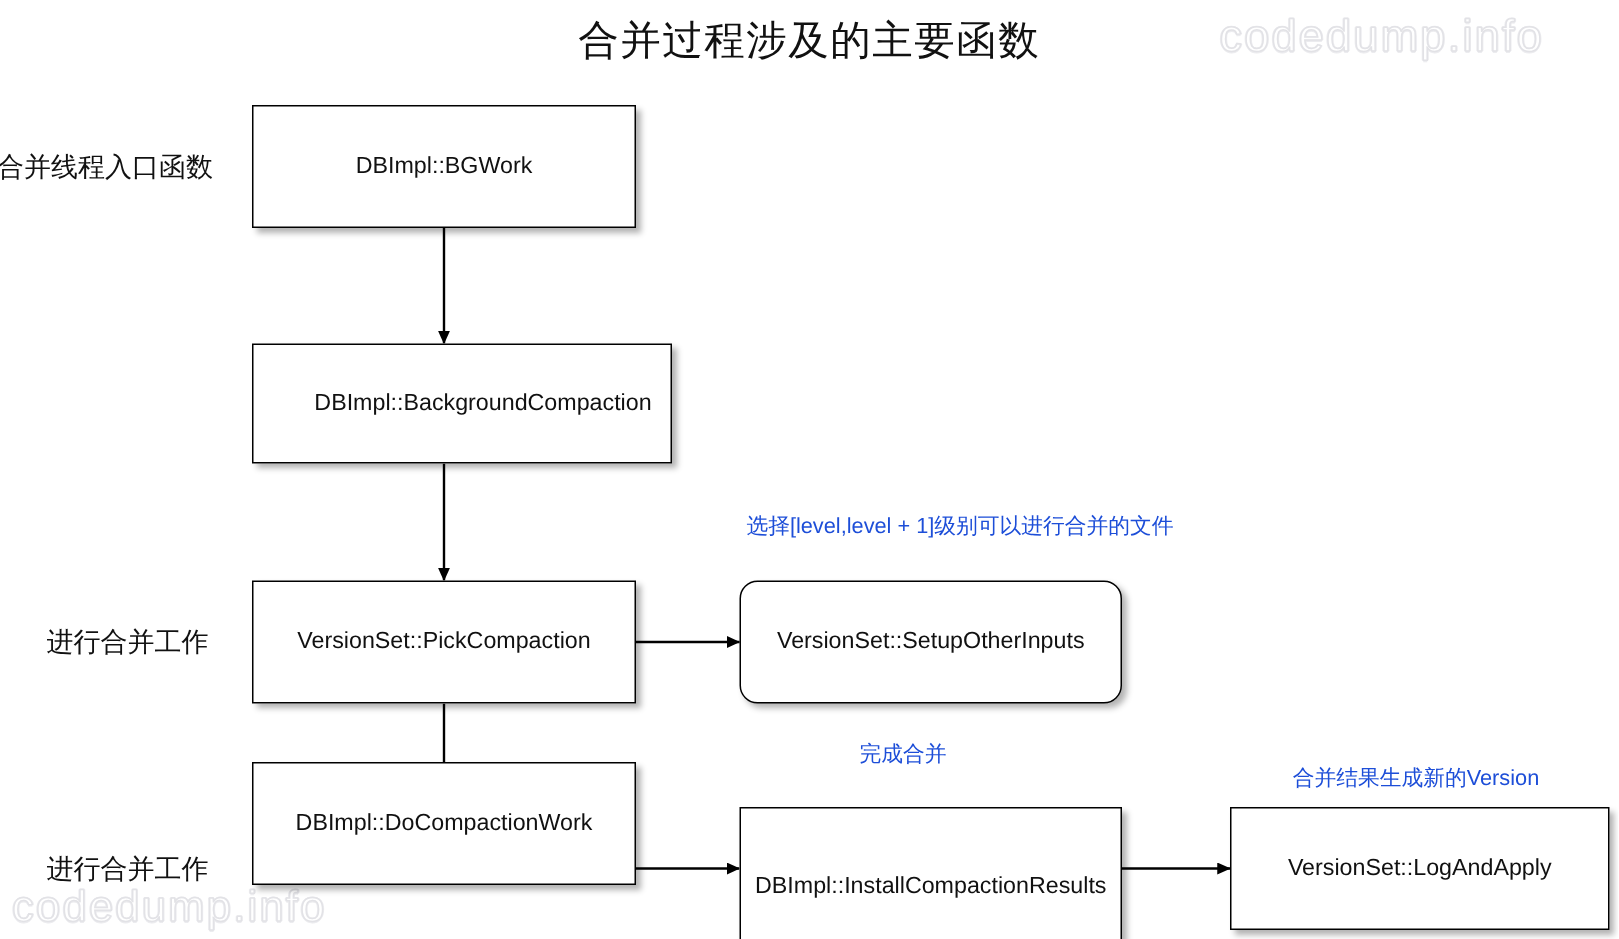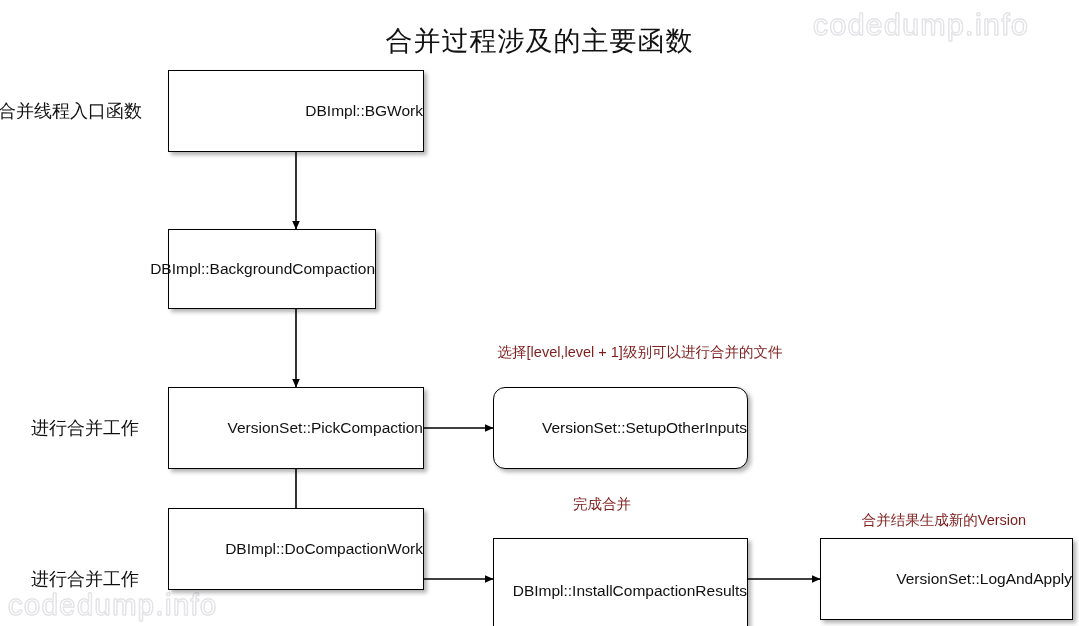--- a/index.html
+++ b/index.html
@@ -16,21 +16,21 @@
     width: 1079px;
     height: 626px;
     background: #ffffff;
     overflow: hidden;
   }
 
   
   .title {
     position: absolute;
     left: 0;
-    top: 24px;
+    top: 10px;
     width: 1079px;
     text-align: center;
     font-size: 27px;
     line-height: 34px;
     letter-spacing: 1px;
     color: #111111;
     white-space: nowrap;
   }
 
   
@@ -55,21 +55,21 @@
 
   
   .node {
     position: absolute;
     box-sizing: border-box;
     background: #ffffff;
     border: 1.6px solid #000000;
     box-shadow: 3px 3px 4px rgba(0,0,0,0.30);
     display: flex;
     align-items: center;
-    justify-content: flex-end;
+    justify-content: center;
     text-align: center;
   }
   .node .node-label {
     font-size: 15.5px;
     line-height: 20px;
     color: #111111;
     white-space: nowrap;
   }
 
   
@@ -79,21 +79,21 @@
     line-height: 20px;
     color: #111111;
     white-space: nowrap;
     text-align: center;
     transform: translate(-50%, -50%);
   }
   .annotation {
     position: absolute;
     font-size: 14.5px;
     line-height: 19px;
-    color: #7f1d1d;
+    color: #1d4ed8;
     white-space: nowrap;
     text-align: center;
     transform: translate(-50%, -50%);
   }
 
   
   #connectors {
     position: absolute;
     left: 0;
     top: 0;
@@ -125,21 +125,21 @@
     <line x1="424" y1="428" x2="493" y2="428" marker-end="url(#arrowhead)"></line>
     <line x1="296" y1="469" x2="296" y2="538" marker-end="url(#arrowhead)"></line>
     <line x1="424" y1="579" x2="493" y2="579" marker-end="url(#arrowhead)"></line>
     <line x1="748" y1="579" x2="820" y2="579" marker-end="url(#arrowhead)"></line>
   </svg>
 
   <div class="node" style="left:168px; top:70px; width:256px; height:82px;">
     <span class="node-label">DBImpl::BGWork</span>
   </div>
 
-  <div class="node" style="left:168px; top:229px; width:208px; height:80px;padding-left:28px;">
+  <div class="node" style="left:168px; top:229px; width:280px; height:80px;padding-left:28px;">
     <span class="node-label">DBImpl::BackgroundCompaction</span>
   </div>
 
   <div class="node" style="left:168px; top:387px; width:256px; height:82px;">
     <span class="node-label">VersionSet::PickCompaction</span>
   </div>
 
   <div class="node" style="left:493px; top:387px; width:255px; height:82px;border-radius:12px;">
     <span class="node-label">VersionSet::SetupOtherInputs</span>
   </div>

